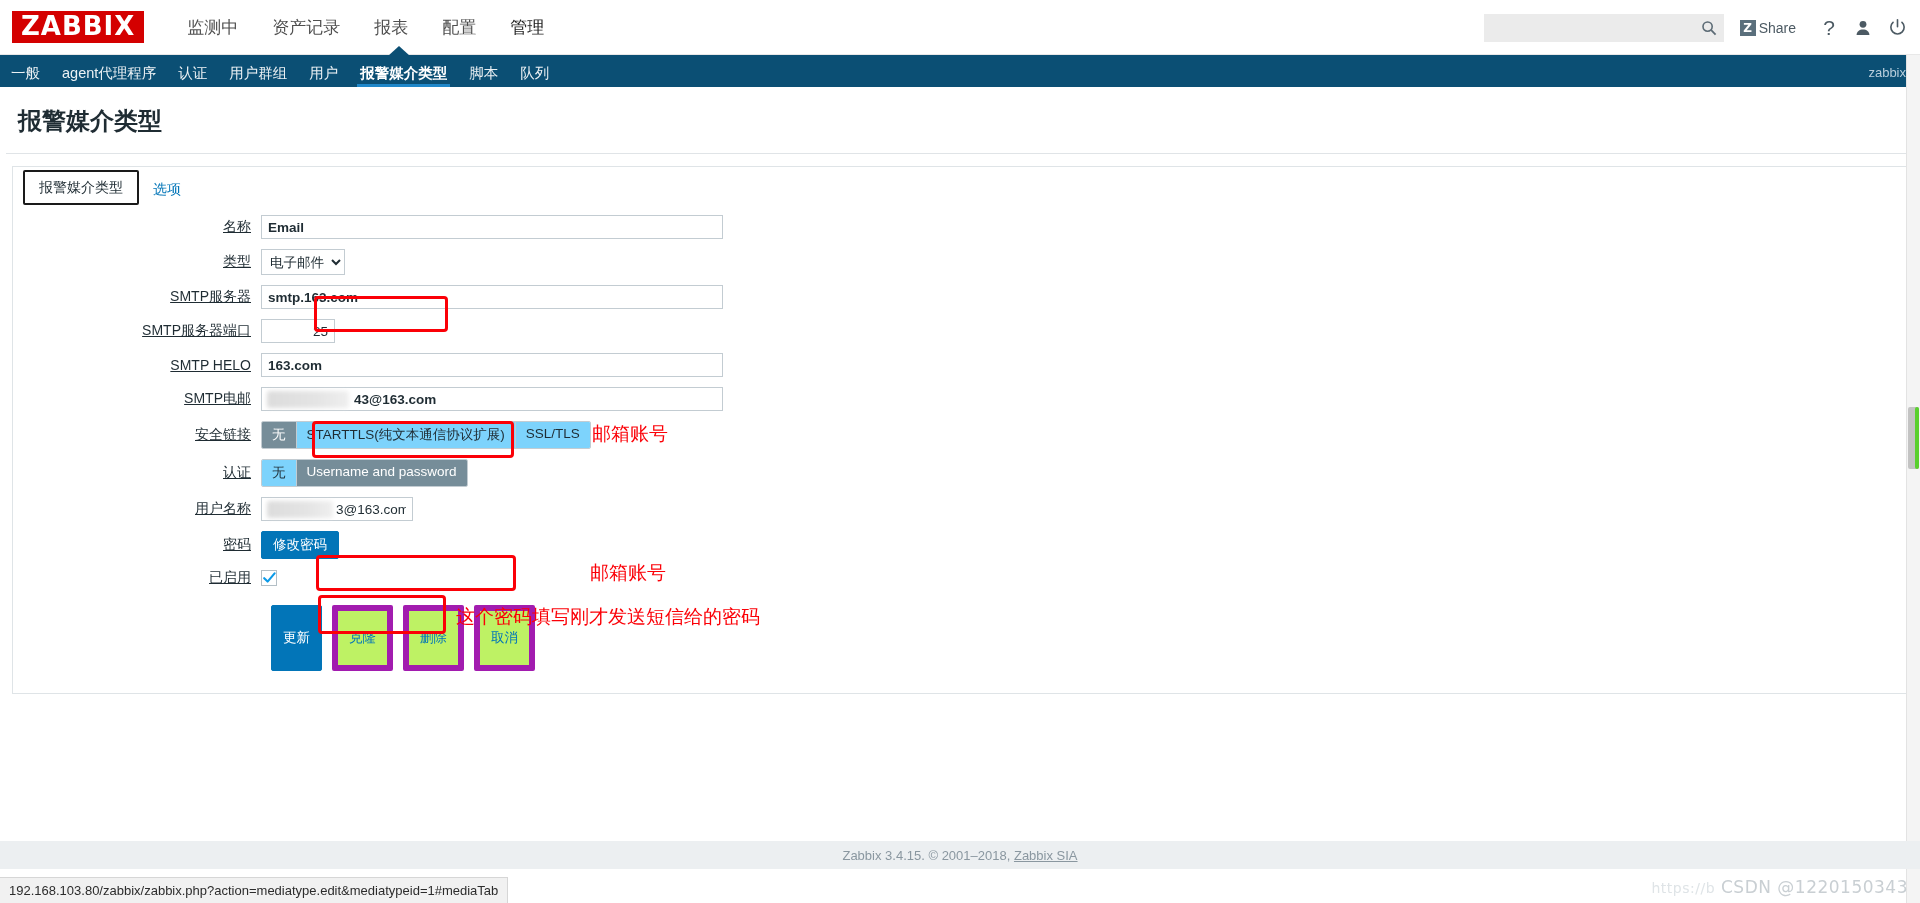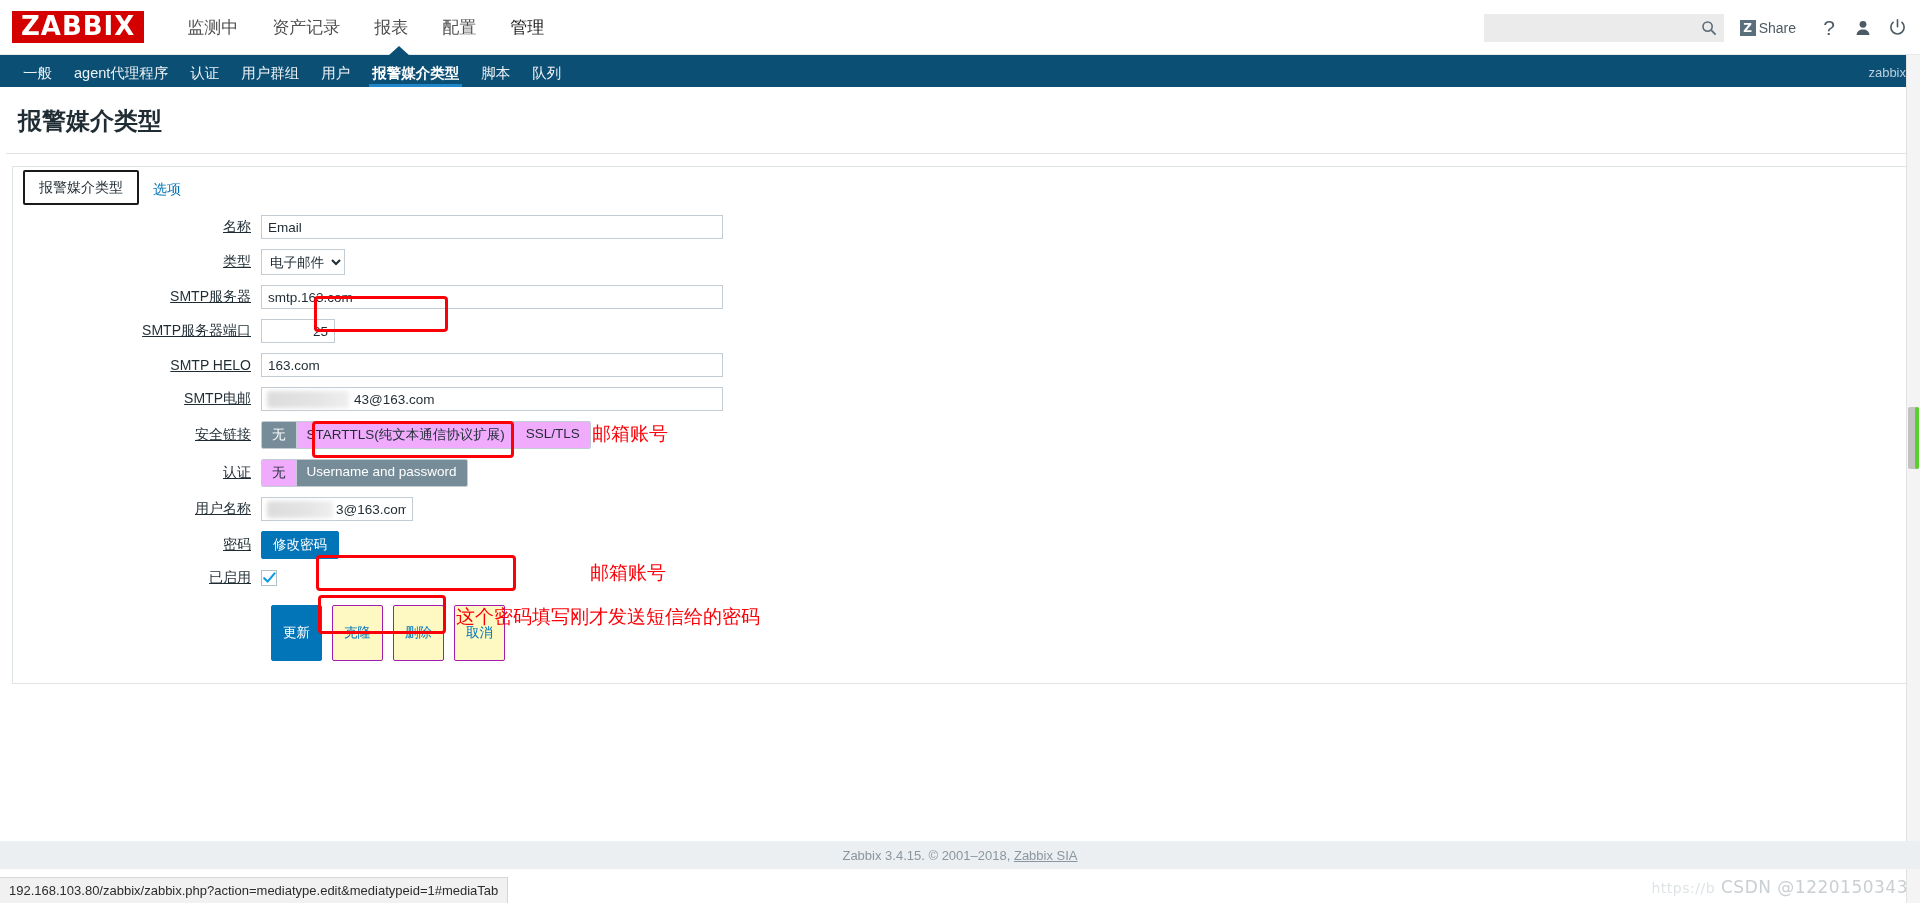--- a/index.html
+++ b/index.html
@@ -83,21 +83,21 @@
     font-family:"DejaVu Sans", sans-serif;
   }
 
   
   .subnav {
     position: relative;
     height: 32px;
     background: #0b4f74;
     display: flex;
     align-items: flex-end;
-    padding-left: 12px;
+    padding-left: 0;
   }
   .subnav a {
     color: #ffffff;
     text-decoration: none;
     font-size: 14.5px;
     padding: 0 11px 7px 11px;
     line-height: 1;
     white-space: nowrap;
     opacity: 0.92;
   }
@@ -169,54 +169,54 @@
   input.txt {
     height: 24px;
     border: 1px solid #c3ccd2;
     font-size: 13.5px;
     padding: 0 6px;
     color: #1f2c33;
     background: #fff;
     outline: none;
     font-family: "Liberation Sans", sans-serif;
   }
-  input.w-wide { width: 462px; }
+  input.w-wide { width: 462px; font-weight: bold; }
   input.num { width: 74px; text-align: right; }
 
   select.sel {
     height: 26px;
     border: 1px solid #c3ccd2;
     font-size: 13.5px;
     padding: 0 4px;
     background: #fff;
     color: #1f2c33;
     font-family: "Liberation Sans", sans-serif;
   }
 
   
   .seg { display: flex; border: 1px solid #c3ccd2; border-radius:2px; overflow:hidden; }
   .seg .opt {
     font-size: 13.5px;
     padding: 4px 10px;
     color: #1f2c33;
-    background: #f0abfc;
+    background: #7dd3fc;
     border-right: 1px solid #c3ccd2;
     cursor: pointer;
     white-space: nowrap;
   }
   .seg .opt:last-child { border-right: none; }
   .seg .opt.on { background: #768d99; color: #fff; }
 
   .btn-blue {
     background: #0275b8; color:#fff; border:1px solid #0275b8;
     font-size: 13.5px; padding: 4px 11px; cursor:pointer; border-radius:2px;
     font-family:"Liberation Sans", sans-serif;
   }
   .btn-ghost {
-    background:#fef9c3; color:#0275b8; border:1px solid #a21caf;
+    background:#bef264; color:#0275b8; border:6px solid #a21caf;
     font-size:13.5px; padding:18px 11px; cursor:pointer; border-radius:2px;
     font-family:"Liberation Sans", sans-serif;
   }
 
   .chk {
     width: 16px; height: 16px;
     border: 1px solid #b3bfc6; background:#fff;
     display:flex; align-items:center; justify-content:center;
     cursor:pointer;
   }

